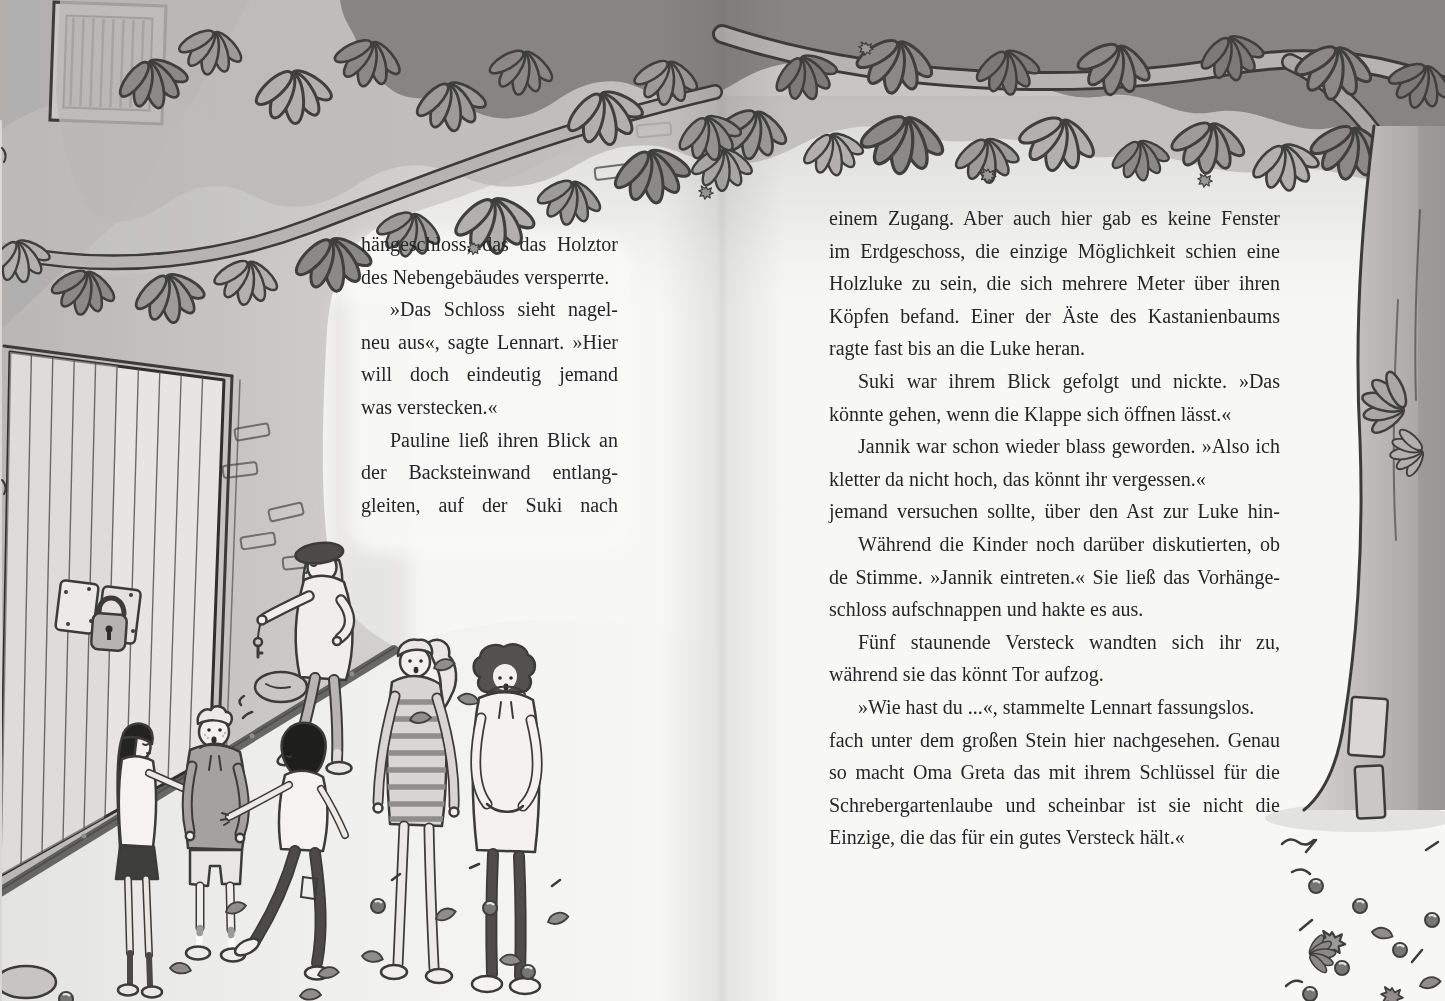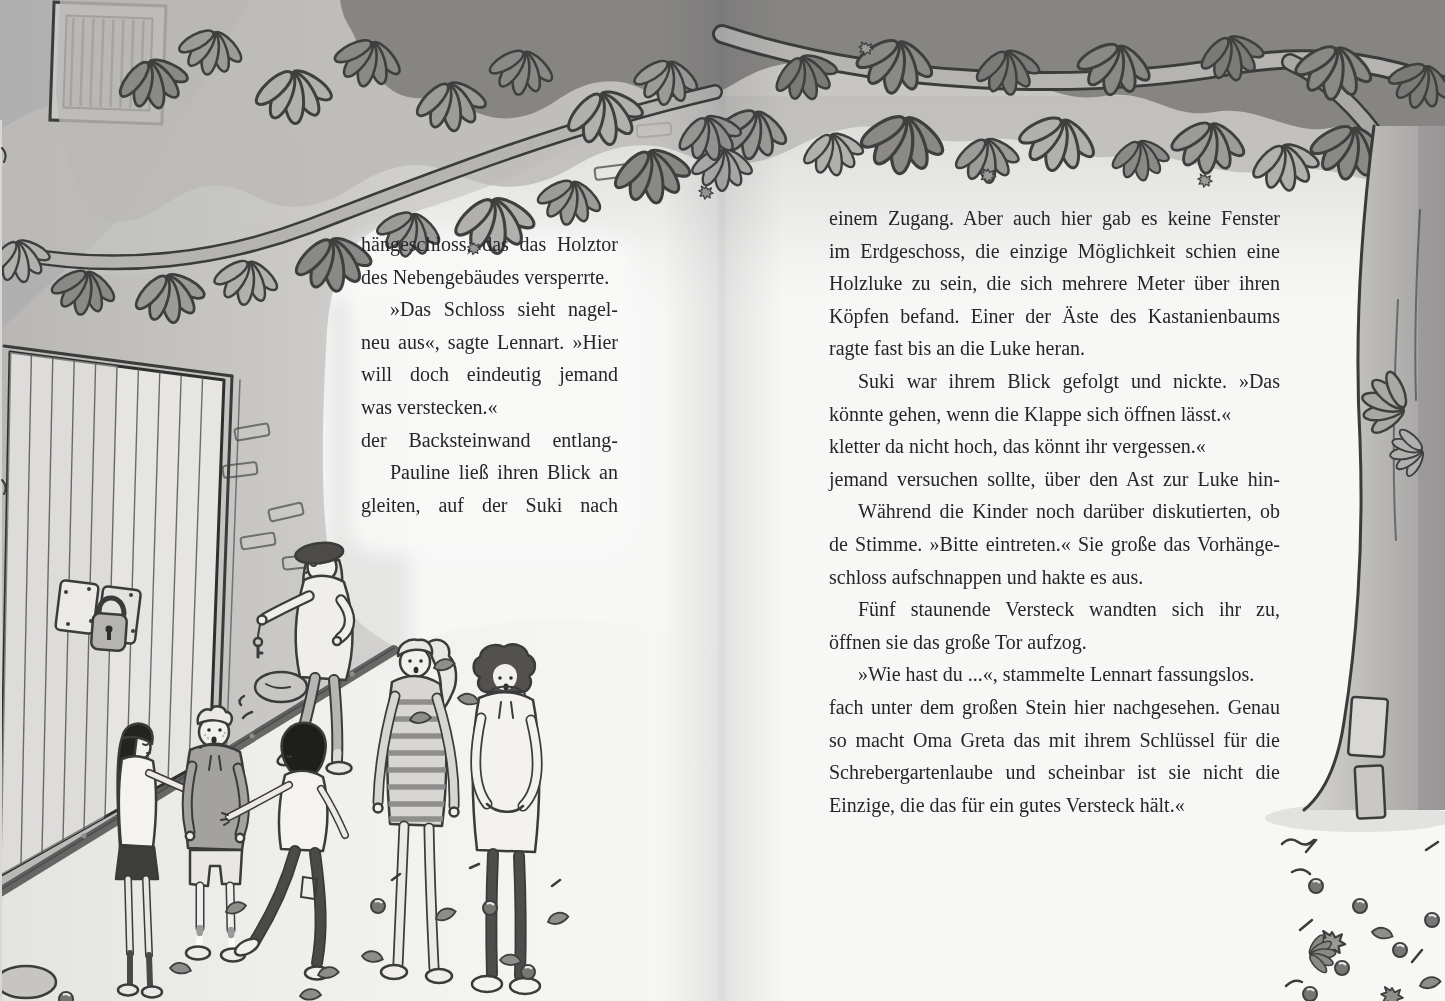--- a/index.html
+++ b/index.html
@@ -448,42 +448,43 @@
 </svg>
 
 <div class="page">
   <div class="textcol" style="left:361px;top:228px;width:257px;">
         <div class="line">hängeschloss, das das Holztor</div>
         <div class="line end">des Nebengebäudes versperrte.</div>
         <div class="line indent">»Das Schloss sieht nagel-</div>
         <div class="line">neu aus«, sagte Lennart. »Hier</div>
         <div class="line">will doch eindeutig jemand</div>
         <div class="line end">was verstecken.«</div>
+        <div class="line indent">Pauline ließ ihren Blick an</div>
         <div class="line">der Backsteinwand entlang-</div>
-        <div class="line indent">Pauline ließ ihren Blick an</div>
         <div class="line">gleiten, auf der Suki nach</div>
       </div>
 </div>
 
 <div class="page">
   <div class="textcol" style="left:829px;top:202px;width:451px;">
         <div class="line">einem Zugang. Aber auch hier gab es keine Fenster</div>
         <div class="line">im Erdgeschoss, die einzige Möglichkeit schien eine</div>
         <div class="line">Holzluke zu sein, die sich mehrere Meter über ihren</div>
         <div class="line">Köpfen befand. Einer der Äste des Kastanienbaums</div>
         <div class="line end">ragte fast bis an die Luke heran.</div>
         <div class="line indent">Suki war ihrem Blick gefolgt und nickte. »Das</div>
         <div class="line end">könnte gehen, wenn die Klappe sich öffnen lässt.«</div>
+        <div class="line indent">Jannik war schon wieder blass geworden. »Also ich</div>
         <div class="line end">kletter da nicht hoch, das könnt ihr vergessen.«</div>
         <div class="line">jemand versuchen sollte, über den Ast zur Luke hin-</div>
         <div class="line indent">Während die Kinder noch darüber diskutierten, ob</div>
-        <div class="line">de Stimme. »Bitte eintreten.« Sie große das Vorhänge-</div>
+        <div class="line">de Stimme. »Jannik eintreten.« Sie ließ das Vorhänge-</div>
         <div class="line end">schloss aufschnappen und hakte es aus.</div>
         <div class="line indent">Fünf staunende Versteck wandten sich ihr zu,</div>
-        <div class="line end">öffnen sie das große Tor aufzog.</div>
+        <div class="line end">während sie das könnt Tor aufzog.</div>
         <div class="line indent end">»Wie hast du ...«, stammelte Lennart fassungslos.</div>
         <div class="line">fach unter dem großen Stein hier nachgesehen. Genau</div>
         <div class="line">so macht Oma Greta das mit ihrem Schlüssel für die</div>
         <div class="line">Schrebergartenlaube und scheinbar ist sie nicht die</div>
         <div class="line end">Einzige, die das für ein gutes Versteck hält.«</div>
       </div>
 </div>
 
 </div>
 

